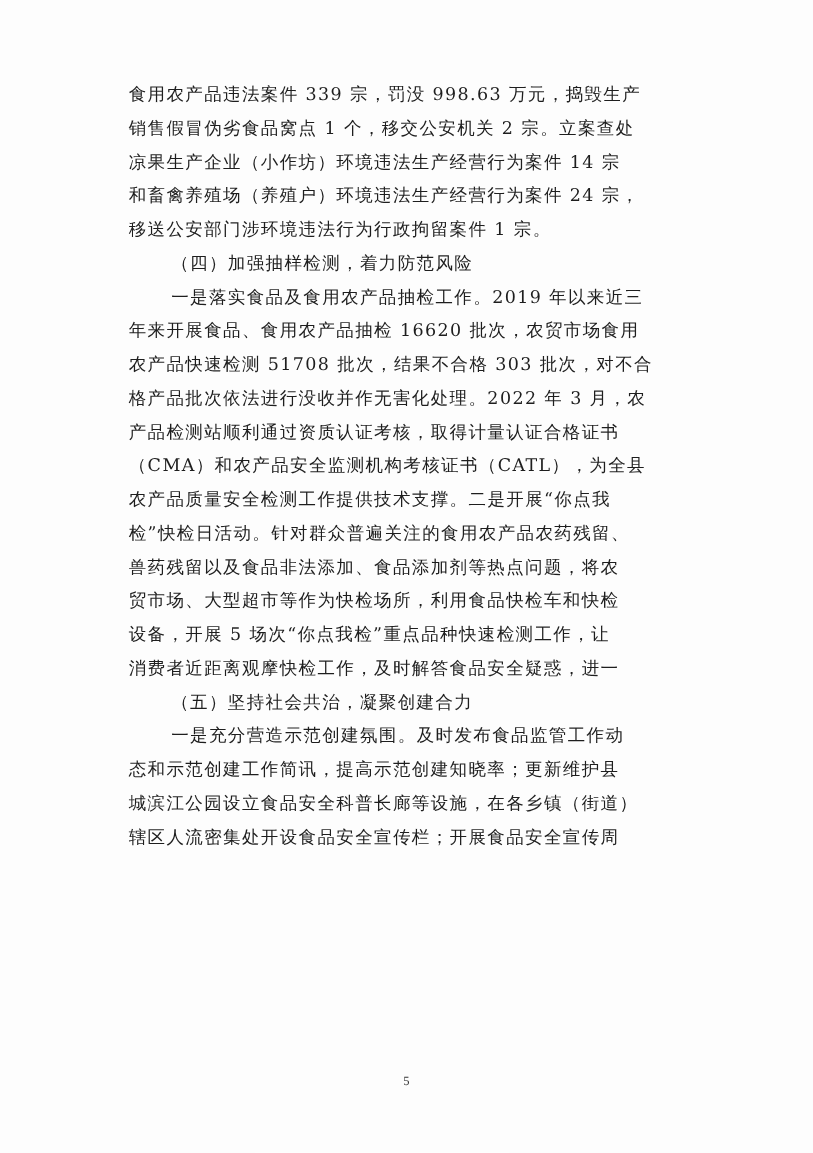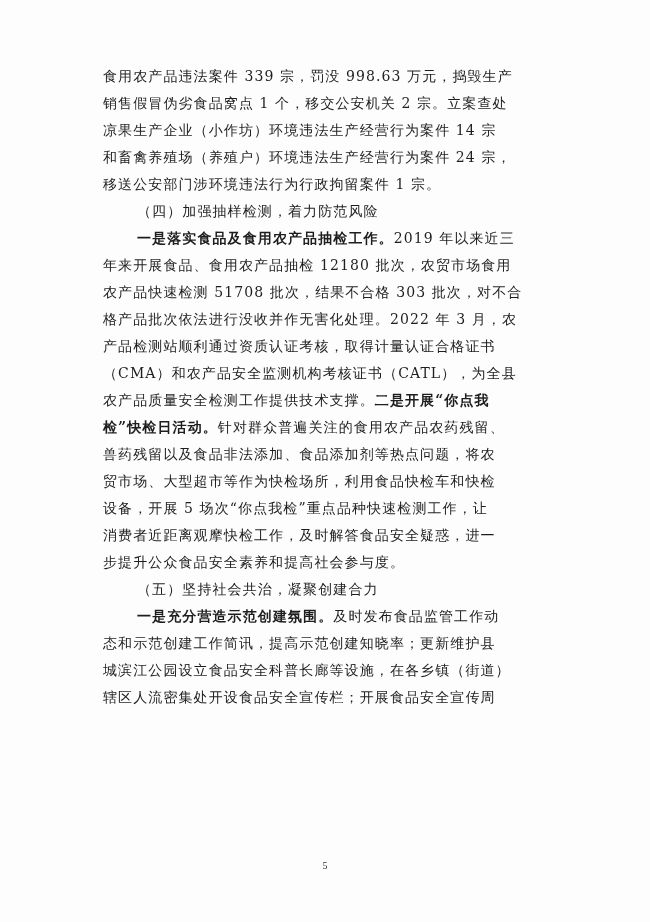--- a/index.html
+++ b/index.html
@@ -31,21 +31,21 @@
       line-height: 27px;
       letter-spacing: 1.1px;
     }
     .line {
       display: block;
       white-space: nowrap;
       height: 27px;
     }
     .indent { padding-left: 34px; }
     .heading { padding-left: 34px; }
-    .bold { font-weight: bold; }
+    .bold { font-weight: normal; }
     .page-number {
       position: absolute;
       left: 0;
       width: 650px;
       top: 860px;
       text-align: center;
       font-size: 10px;
       font-family: "Liberation Serif", serif;
       color: #333;
     }
@@ -58,32 +58,31 @@
 
     <span class="line">食用农产品违法案件 339 宗，罚没 998.63 万元，捣毁生产</span>
     <span class="line">销售假冒伪劣食品窝点 1 个，移交公安机关 2 宗。立案查处</span>
     <span class="line">凉果生产企业（小作坊）环境违法生产经营行为案件 14 宗</span>
     <span class="line">和畜禽养殖场（养殖户）环境违法生产经营行为案件 24 宗，</span>
     <span class="line">移送公安部门涉环境违法行为行政拘留案件 1 宗。</span>
 
     <span class="line heading">（四）加强抽样检测，着力防范风险</span>
 
     <span class="line indent"><span class="bold">一是落实食品及食用农产品抽检工作。</span><span>2019 年以来近三</span></span>
-    <span class="line">年来开展食品、食用农产品抽检 12180 批次，农贸市场食用</span>
+    <span class="line">年来开展食品、食用农产品抽检 16620 批次，农贸市场食用</span>
     <span class="line">农产品快速检测 51708 批次，结果不合格 303 批次，对不合</span>
     <span class="line">格产品批次依法进行没收并作无害化处理。2022 年 3 月，农</span>
     <span class="line">产品检测站顺利通过资质认证考核，取得计量认证合格证书</span>
     <span class="line">（CMA）和农产品安全监测机构考核证书（CATL），为全县</span>
     <span class="line"><span>农产品质量安全检测工作提供技术支撑。</span><span class="bold">二是开展“你点我</span></span>
     <span class="line"><span class="bold">检”快检日活动。</span><span>针对群众普遍关注的食用农产品农药残留、</span></span>
     <span class="line">兽药残留以及食品非法添加、食品添加剂等热点问题，将农</span>
     <span class="line">贸市场、大型超市等作为快检场所，利用食品快检车和快检</span>
     <span class="line">设备，开展 5 场次“你点我检”重点品种快速检测工作，让</span>
     <span class="line">消费者近距离观摩快检工作，及时解答食品安全疑惑，进一</span>
-    <span class="line">步提升公众食品安全素养和提高社会参与度。</span>
 
     <span class="line heading">（五）坚持社会共治，凝聚创建合力</span>
 
     <span class="line indent"><span class="bold">一是充分营造示范创建氛围。</span><span>及时发布食品监管工作动</span></span>
     <span class="line">态和示范创建工作简讯，提高示范创建知晓率；更新维护县</span>
     <span class="line">城滨江公园设立食品安全科普长廊等设施，在各乡镇（街道）</span>
     <span class="line">辖区人流密集处开设食品安全宣传栏；开展食品安全宣传周</span>
   </div>
 
   <div class="page-number">5</div>

